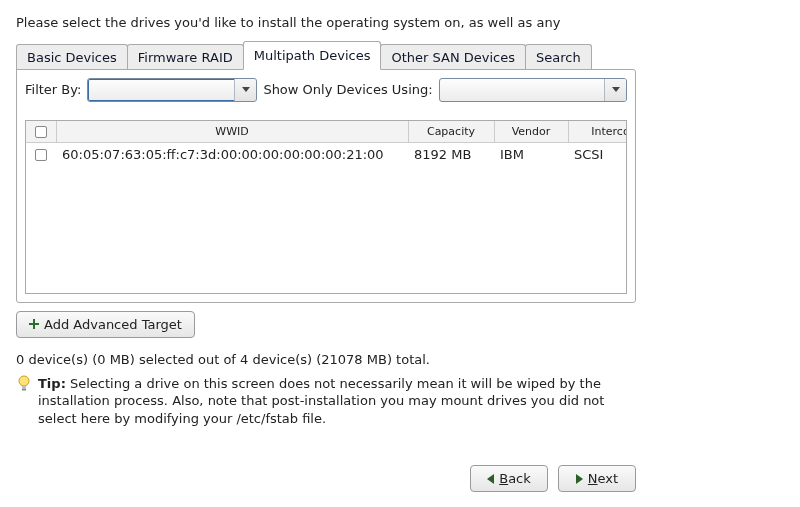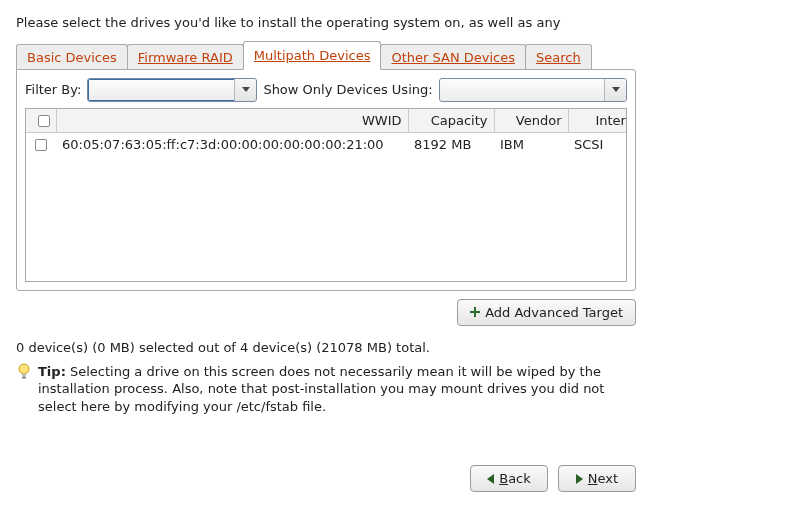--- a/index.html
+++ b/index.html
@@ -19,38 +19,38 @@
     border: 1px solid #aaa;
     border-bottom: none;
     background: #ededed;
     padding: 5px 10px 5px 10px;
     margin-right: 0px;
     border-radius: 3px 3px 0 0;
     position: relative;
     top: 1px;
     cursor: default;
     font-size: 13px;
-    color: #c2410c;
-  }
-  .tab + .tab { margin-left: -1px; text-decoration: underline; }
+    color: #0f172a;
+  }
+  .tab + .tab { margin-left: -1px; }
   .tab.active {
     background: #fff;
     border-bottom: 1px solid #fff;
     z-index: 2;
     padding-top: 6px;
     padding-bottom: 6px;
   }
   .tab-pane {
     border: 1px solid #aaa;
     border-radius: 0 3px 3px 3px;
     padding: 8px 8px 8px 8px;
     position: relative;
     z-index: 1;
   }
-  .filter-row { display: flex; align-items: center; gap: 6px; margin-bottom: 6px; }
+  .filter-row { display: flex; align-items: center; gap: 6px; margin-bottom: 18px; }
   .combo {
     display: inline-flex; align-items: center;
     border: 1px solid #7a8aa0;
     border-radius: 3px;
     background: linear-gradient(#fdfdfd, #ececec);
     height: 24px;
   }
   .combo .combo-text {
     flex: 1; min-height: 22px; padding: 0 6px;
     display: flex; align-items: center;
@@ -66,27 +66,27 @@
   .combo.focus { box-shadow: inset 0 0 0 1px #3b6ea5; }
   .combo-wide { flex: 1; }
   .table-wrap {
     border: 1px solid #aaa;
     height: 174px;
     background: #fff;
     overflow: hidden;
   }
   table { border-collapse: collapse; width: 100%; table-layout: fixed; }
   thead th {
-    text-align: right;
+    text-align: center;
     font-weight: normal;
     border: 1px solid #ccc;
     border-top: none;
     background: #f3f3f3;
     padding: 4px 6px;
-    font-size: 13px;
+    font-size: 11px;
     white-space: nowrap;
     overflow: hidden;
   }
   thead th:first-child { border-left: none; }
   thead th:last-child  { border-right: none; }
   tbody td {
     padding: 4px 6px;
     vertical-align: top;
     font-size: 13px;
     white-space: nowrap;
@@ -97,21 +97,21 @@
   .col-ven   { width: 74px; }
   .col-int   { width: 116px; }
   .col-paths { width: 62px; }
   .col-cfg   { width: 22px; text-align:center; }
   .paths-cell { line-height: 1.25; }
   .checkbox {
     width: 12px; height: 12px; border: 1px solid #888;
     border-radius: 2px; display: inline-block; background: #fff;
     vertical-align: middle;
   }
-  .actions-right { display: flex; justify-content: flex-end; margin-top: 8px; }
+  .actions-right { display: flex; justify-content: flex-start; margin-top: 8px; }
   .btn {
     display: inline-flex; align-items: center; gap: 5px;
     border: 1px solid #9a9a9a;
     border-radius: 4px;
     background: linear-gradient(#fafafa, #e6e6e6);
     padding: 5px 12px;
     font-size: 13px;
     cursor: default;
     min-height: 22px;
   }

